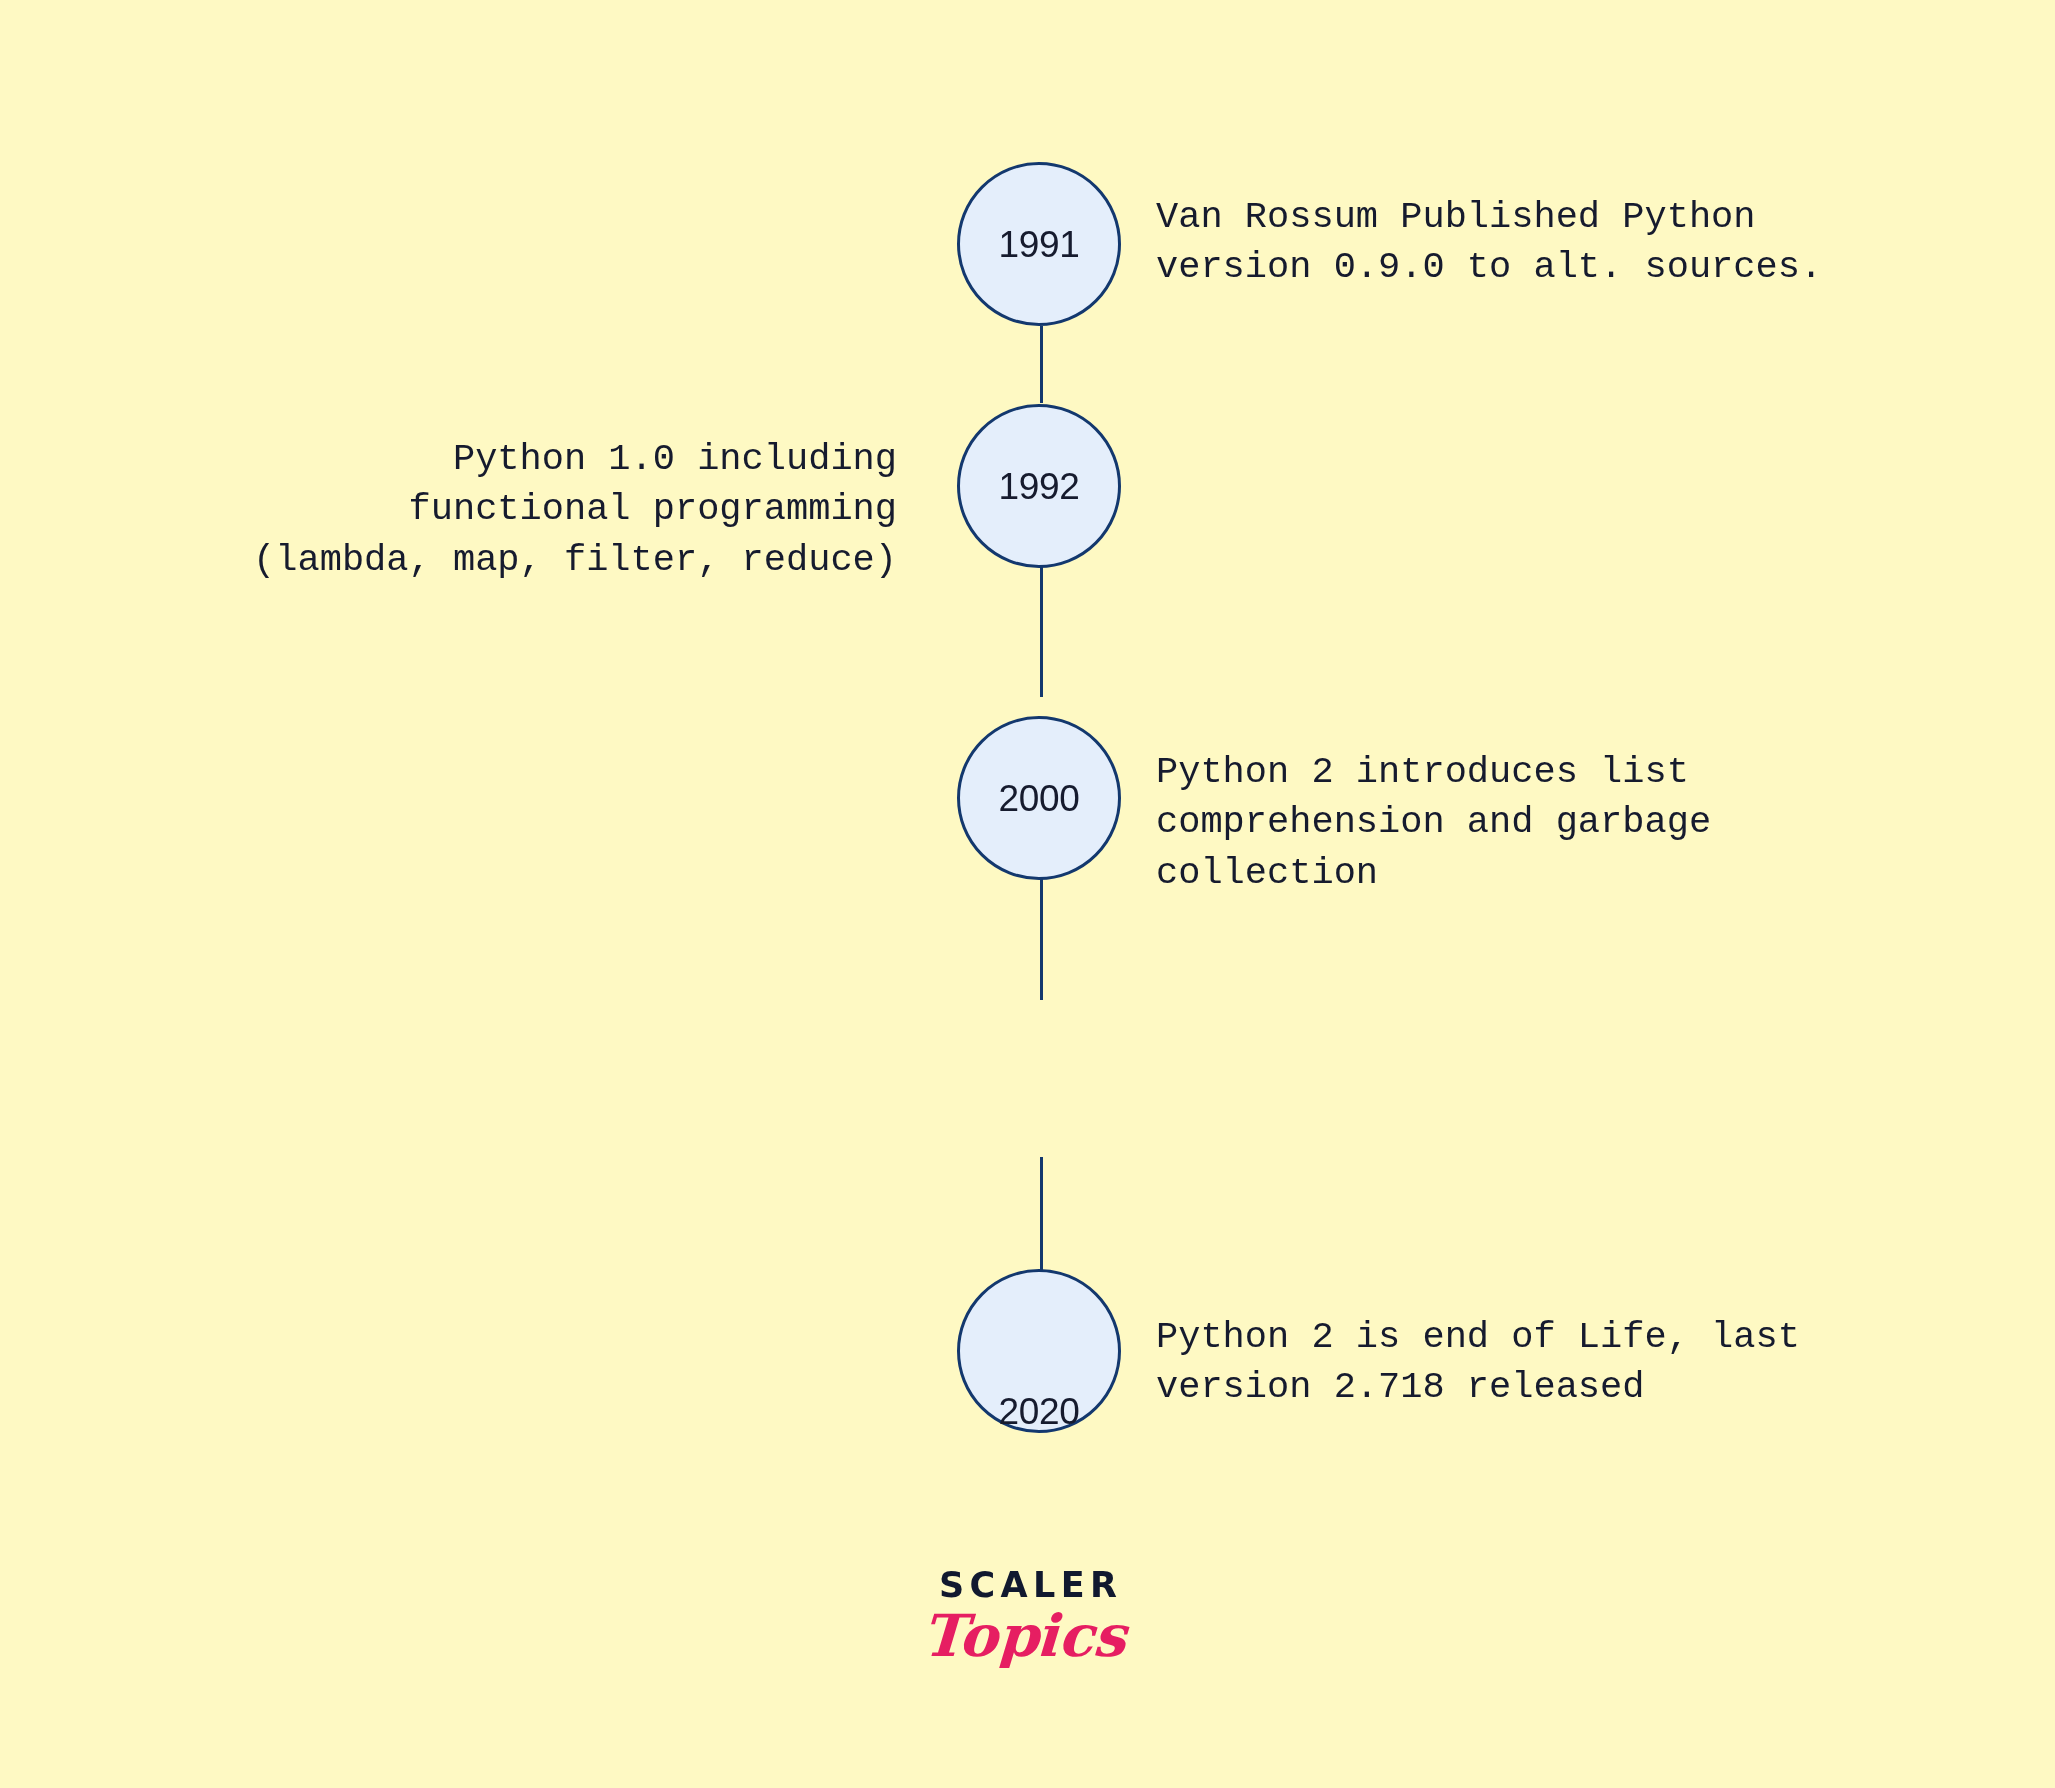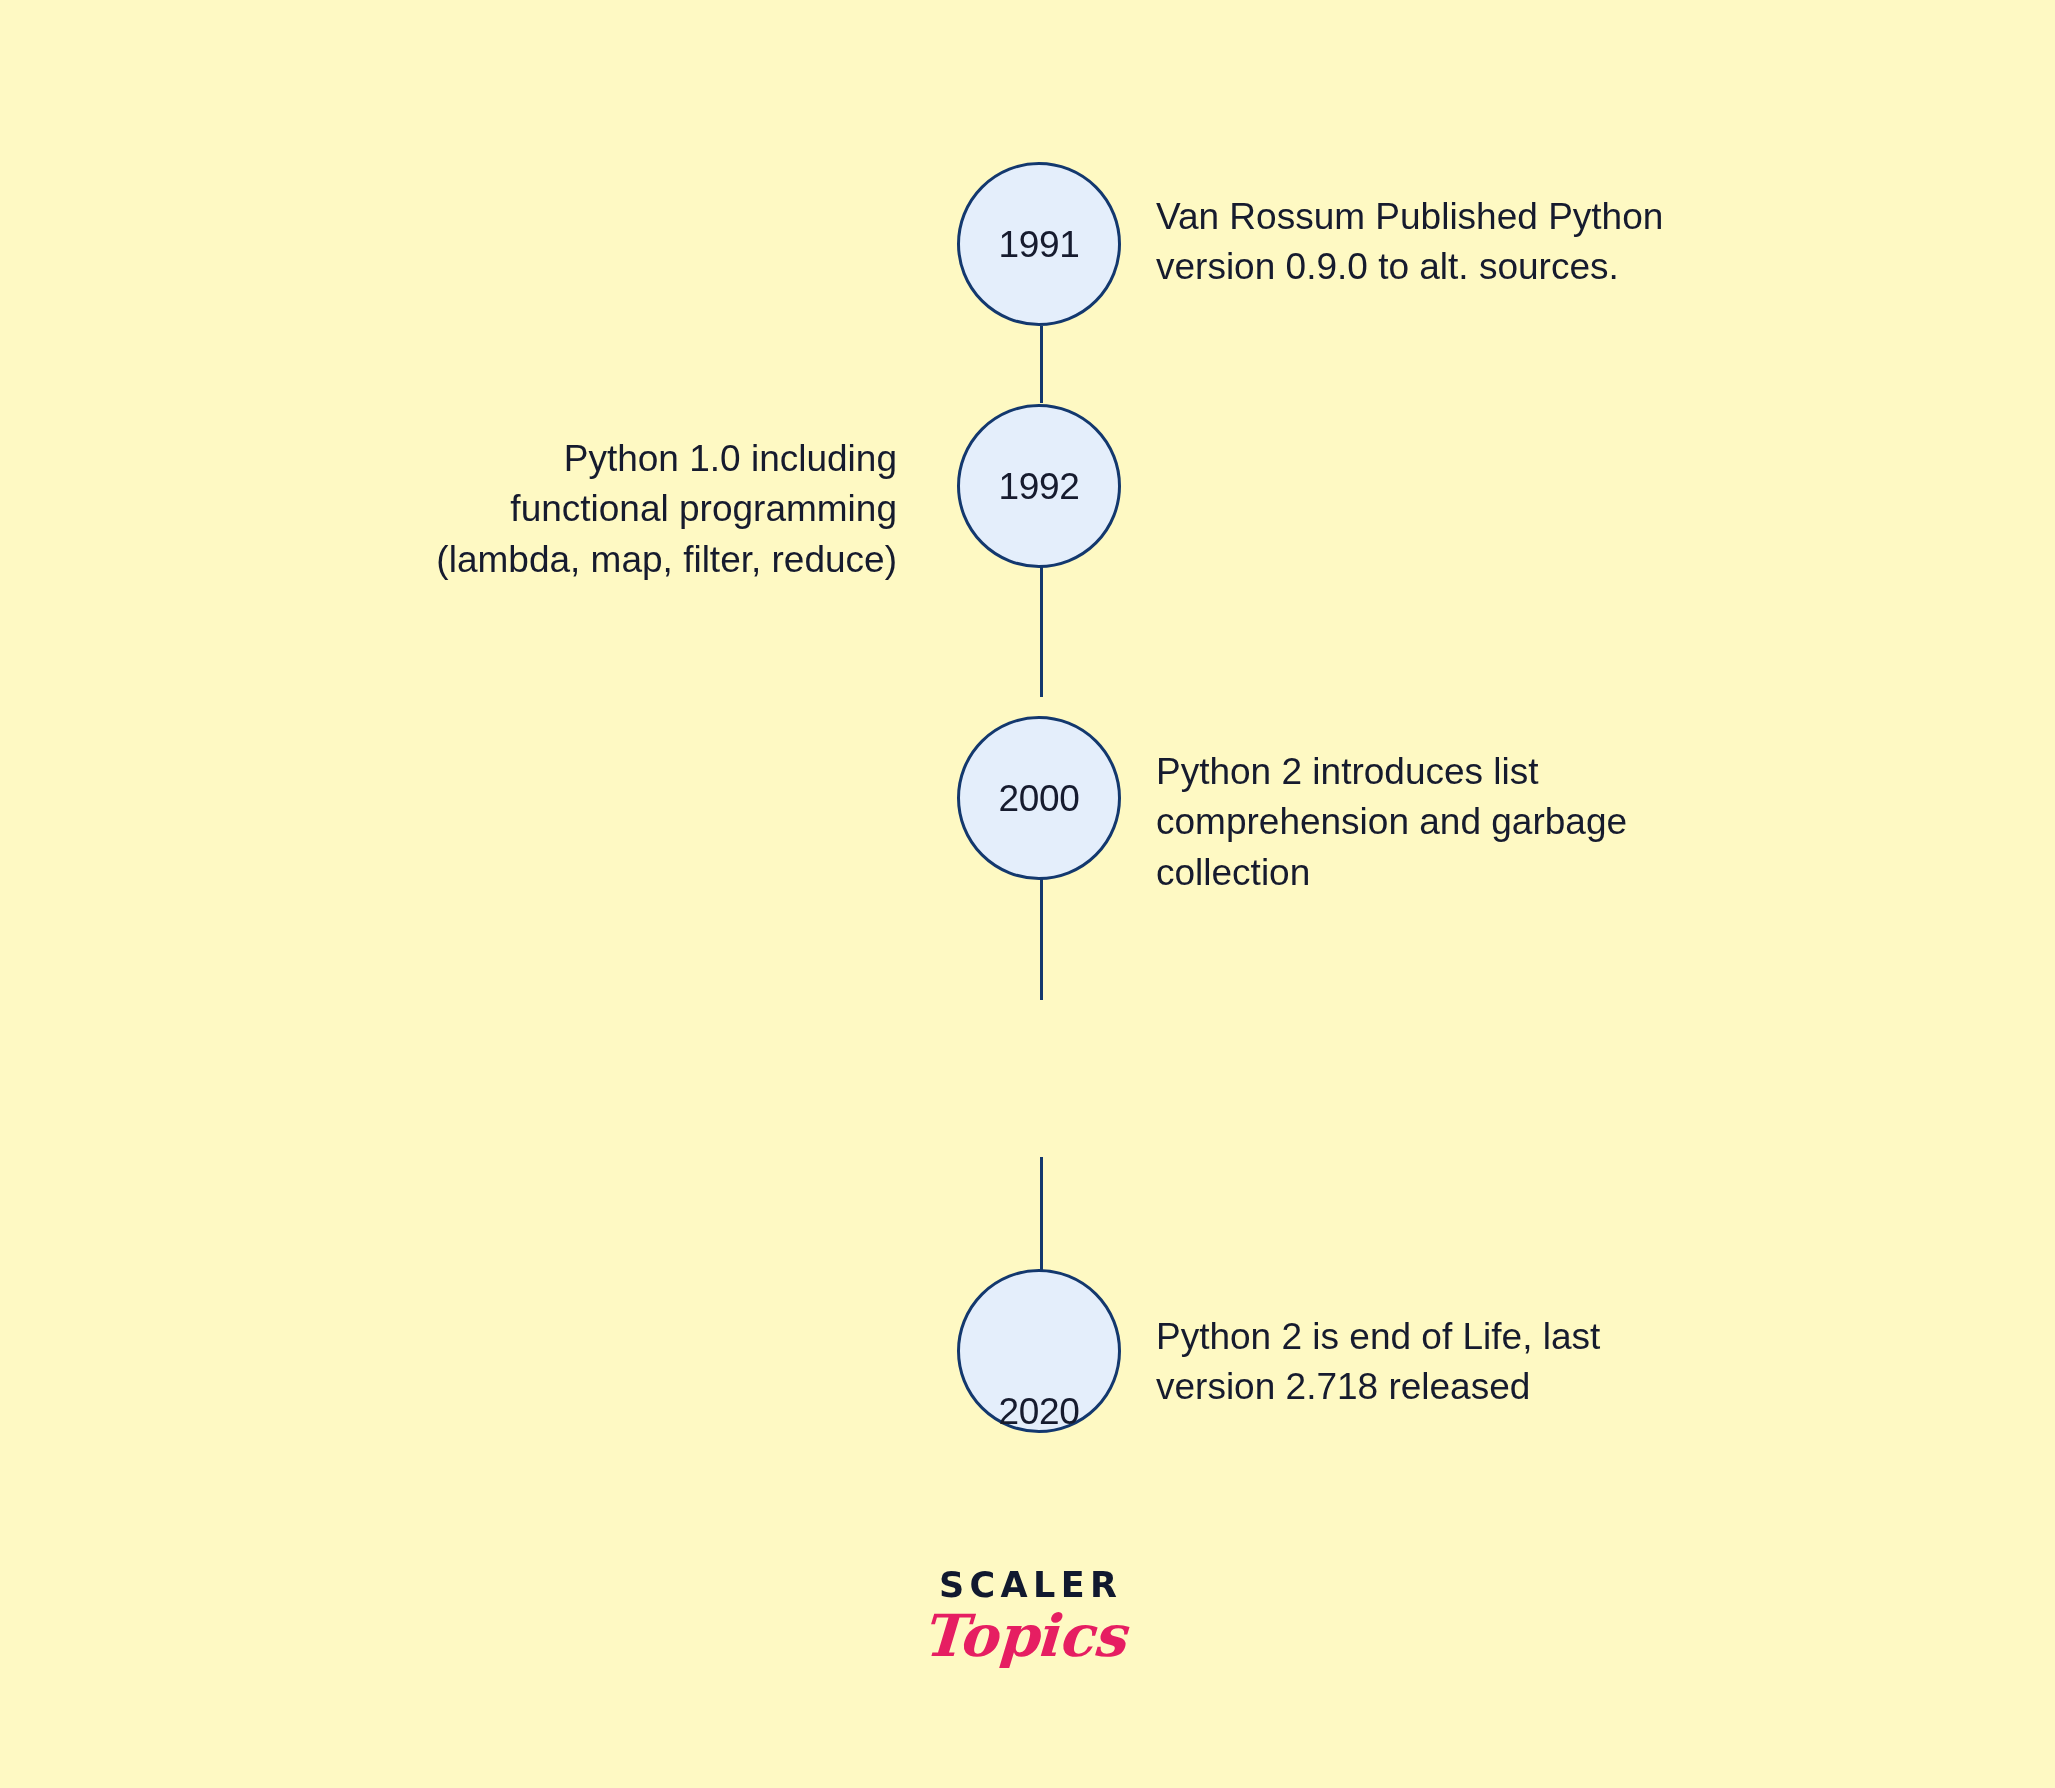--- a/index.html
+++ b/index.html
@@ -49,21 +49,21 @@
     font-size: 37px;
     color: #161b2e;
     letter-spacing: -0.3px;
     line-height: 1;
     font-weight: 400;
   }
 
   
   .node-label {
     position: absolute;
-    font-family: Liberation Sans, sans-serif;
+    font-family: Liberation Mono, monospace;
     font-size: 37px;
     line-height: 1.36;
     color: #161b2e;
     font-weight: 400;
     white-space: pre-line;
   }
   .node-label.side-right {
     text-align: left;
     left: 1156px;
     width: 701px;

